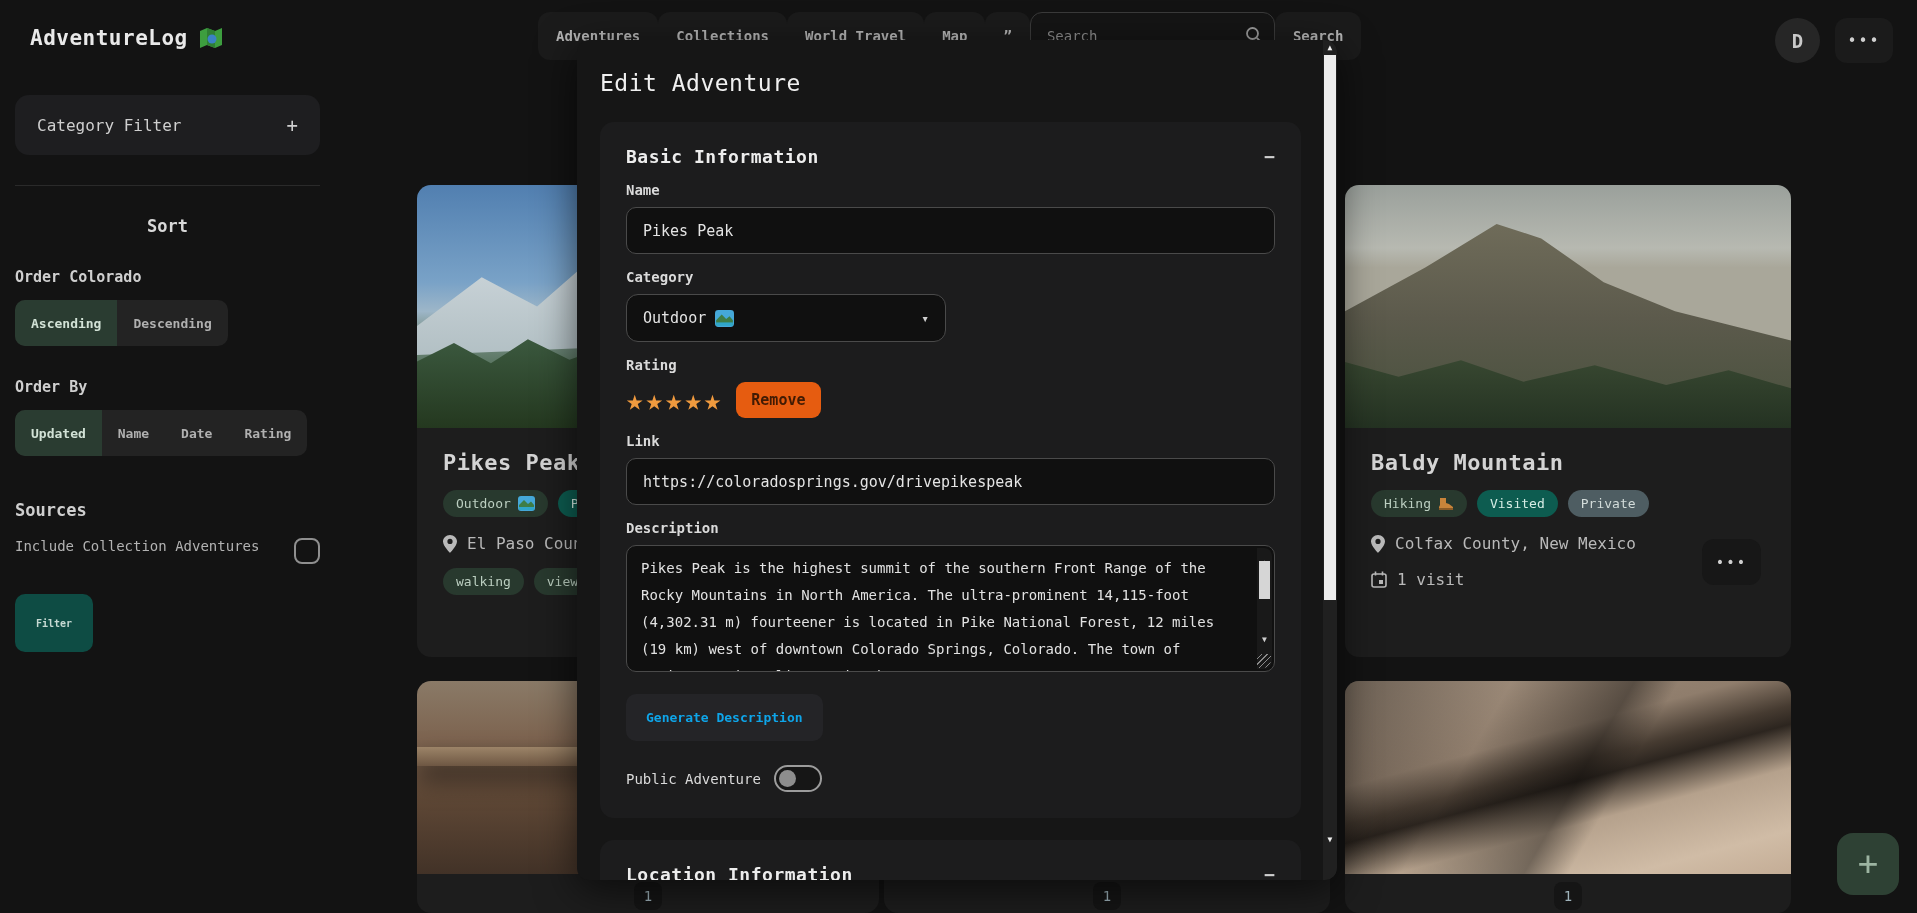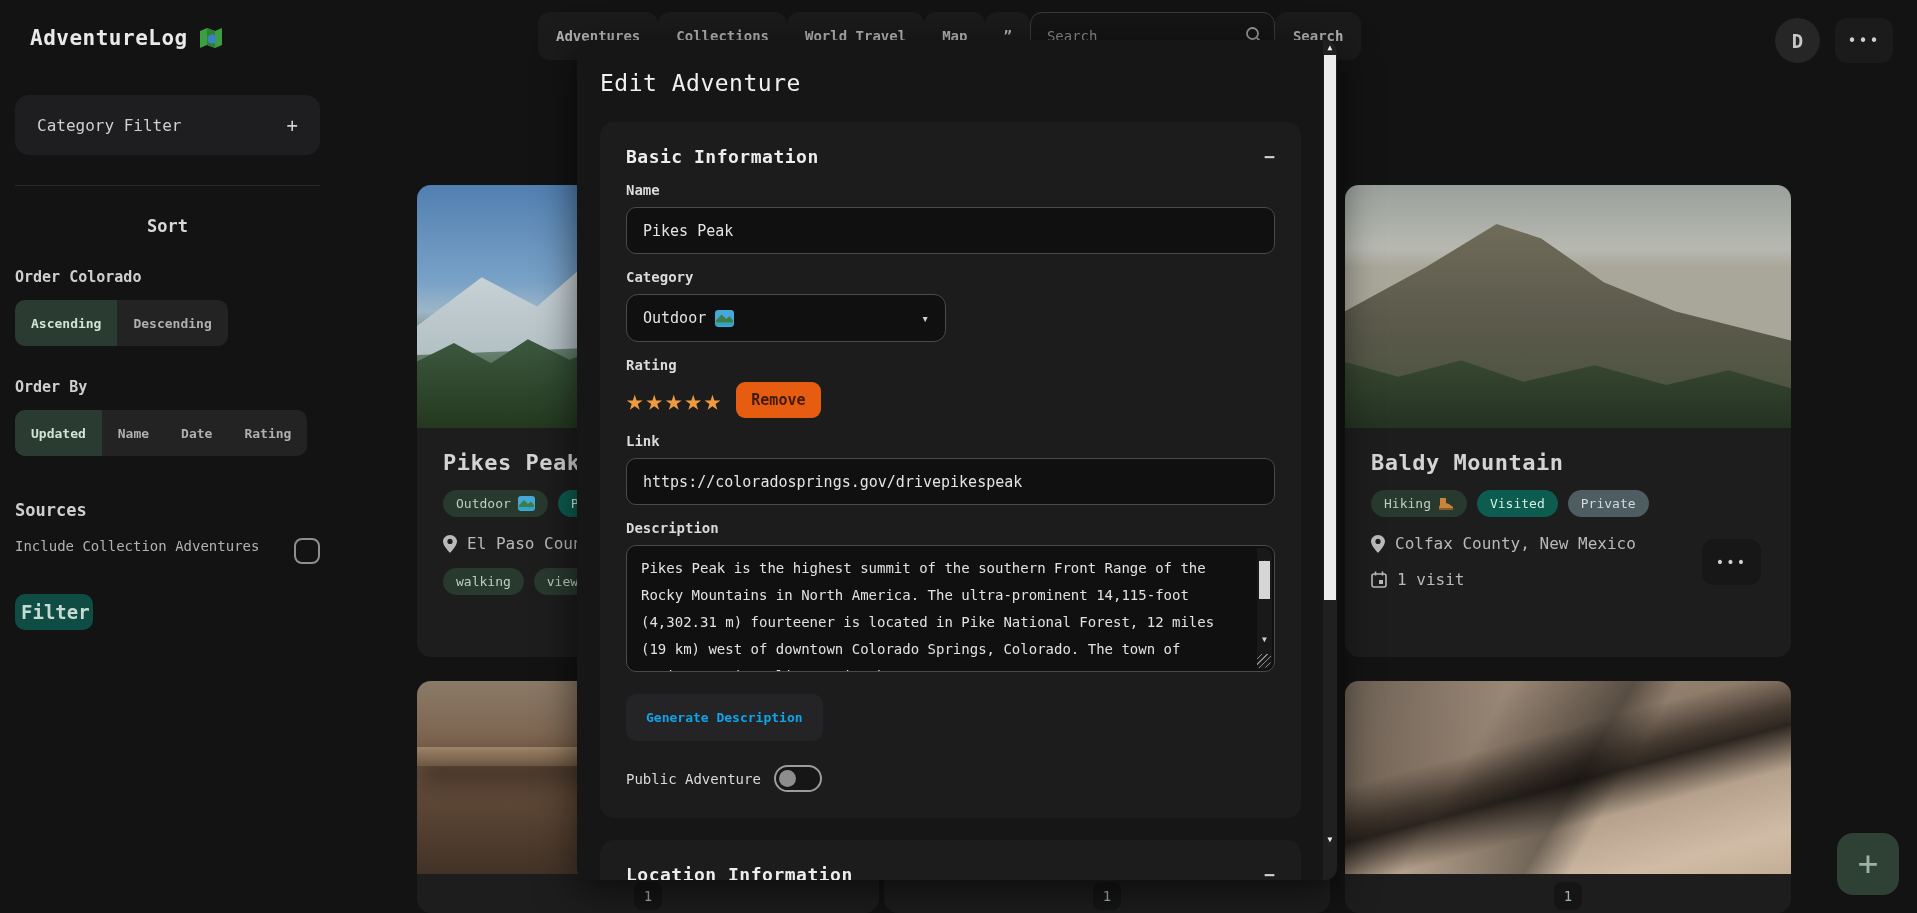--- a/index.html
+++ b/index.html
@@ -33,22 +33,22 @@
   .sort-title{margin-top:30px;text-align:center;font-size:17px;font-weight:bold;color:#d8d8d8;}
   .group-label{margin-top:32px;font-size:15px;font-weight:bold;color:#cfcfcf;}
   .seg{margin-top:14px;display:inline-flex;background:#232323;border-radius:10px;overflow:hidden;align-items:center;}
   .seg button{height:46px;padding:0 16px;border:none;background:transparent;color:#b0b0b0;
     font-size:13px;font-weight:bold;font-family:inherit;cursor:pointer;}
   .seg button.sel{background:#2a3c31;color:#d2e2d6;}
   .sources-label{margin-top:44px;font-size:17px;font-weight:bold;color:#cfcfcf;}
   .include-row{margin-top:18px;display:flex;align-items:flex-start;justify-content:space-between;}
   .include-label{font-size:14px;color:#b2b2b2;}
   .checkbox{width:26px;height:26px;border:2px solid #8f8f8f;border-radius:8px;background:transparent;box-sizing:border-box;}
-  .filter-btn{margin-top:30px;width:78px;height:36px;background:#0e4c44;border:none;border-radius:10px;
-    color:#c6d9d3;font-size:19px;font-weight:bold;font-family:inherit;cursor:pointer;}
+  .filter-btn{margin-top:30px;width:78px;height:58px;background:#0e4c44;border:none;border-radius:10px;
+    color:#c6d9d3;font-size:10px;font-weight:bold;font-family:inherit;cursor:pointer;}
 
   
   .card{position:absolute;background:#1d1d1d;border-radius:14px;overflow:hidden;z-index:1;}
   .card-img{position:relative;height:243px;}
   .card-img2{position:relative;height:193px;}
   .card-body{padding:22px 26px;position:relative;}
   .card-title{font-size:22px;font-weight:bold;color:#d4d4d4;letter-spacing:.5px;white-space:nowrap;}
   .badge-row{margin-top:15px;display:flex;gap:10px;}
   .badge{height:27px;padding:0 13px;border-radius:14px;font-size:13px;display:inline-flex;
     align-items:center;gap:7px;white-space:nowrap;}

